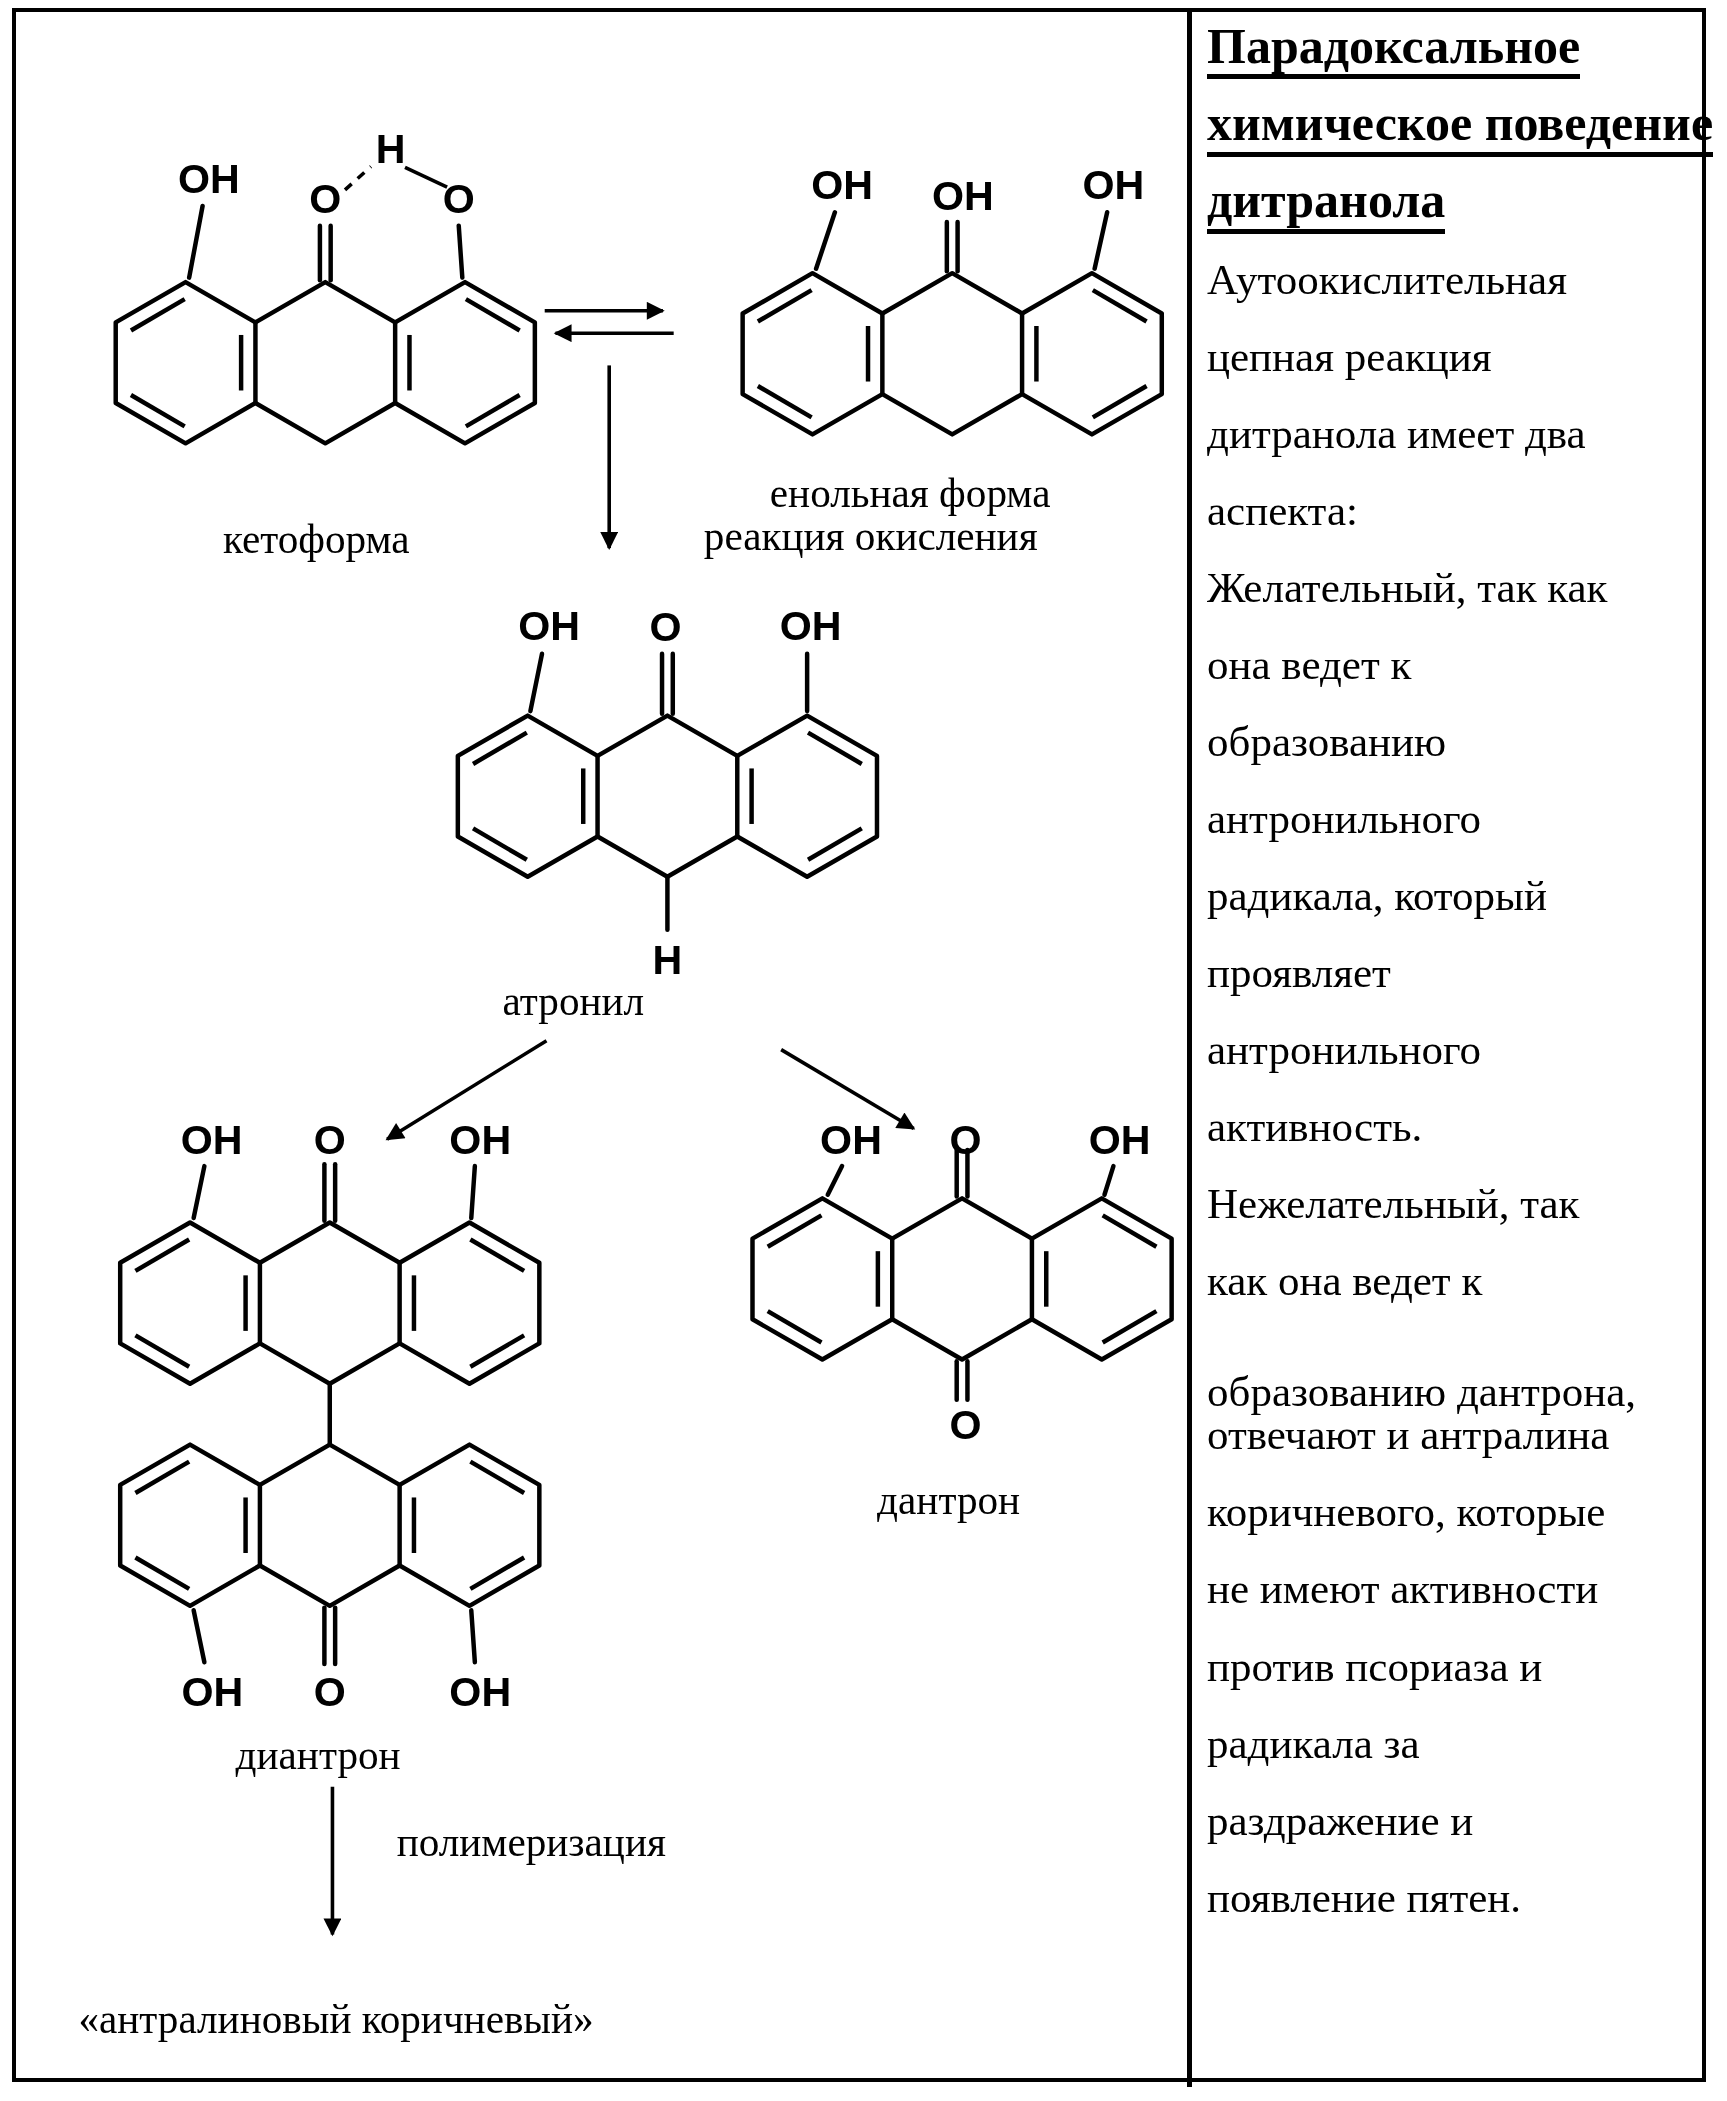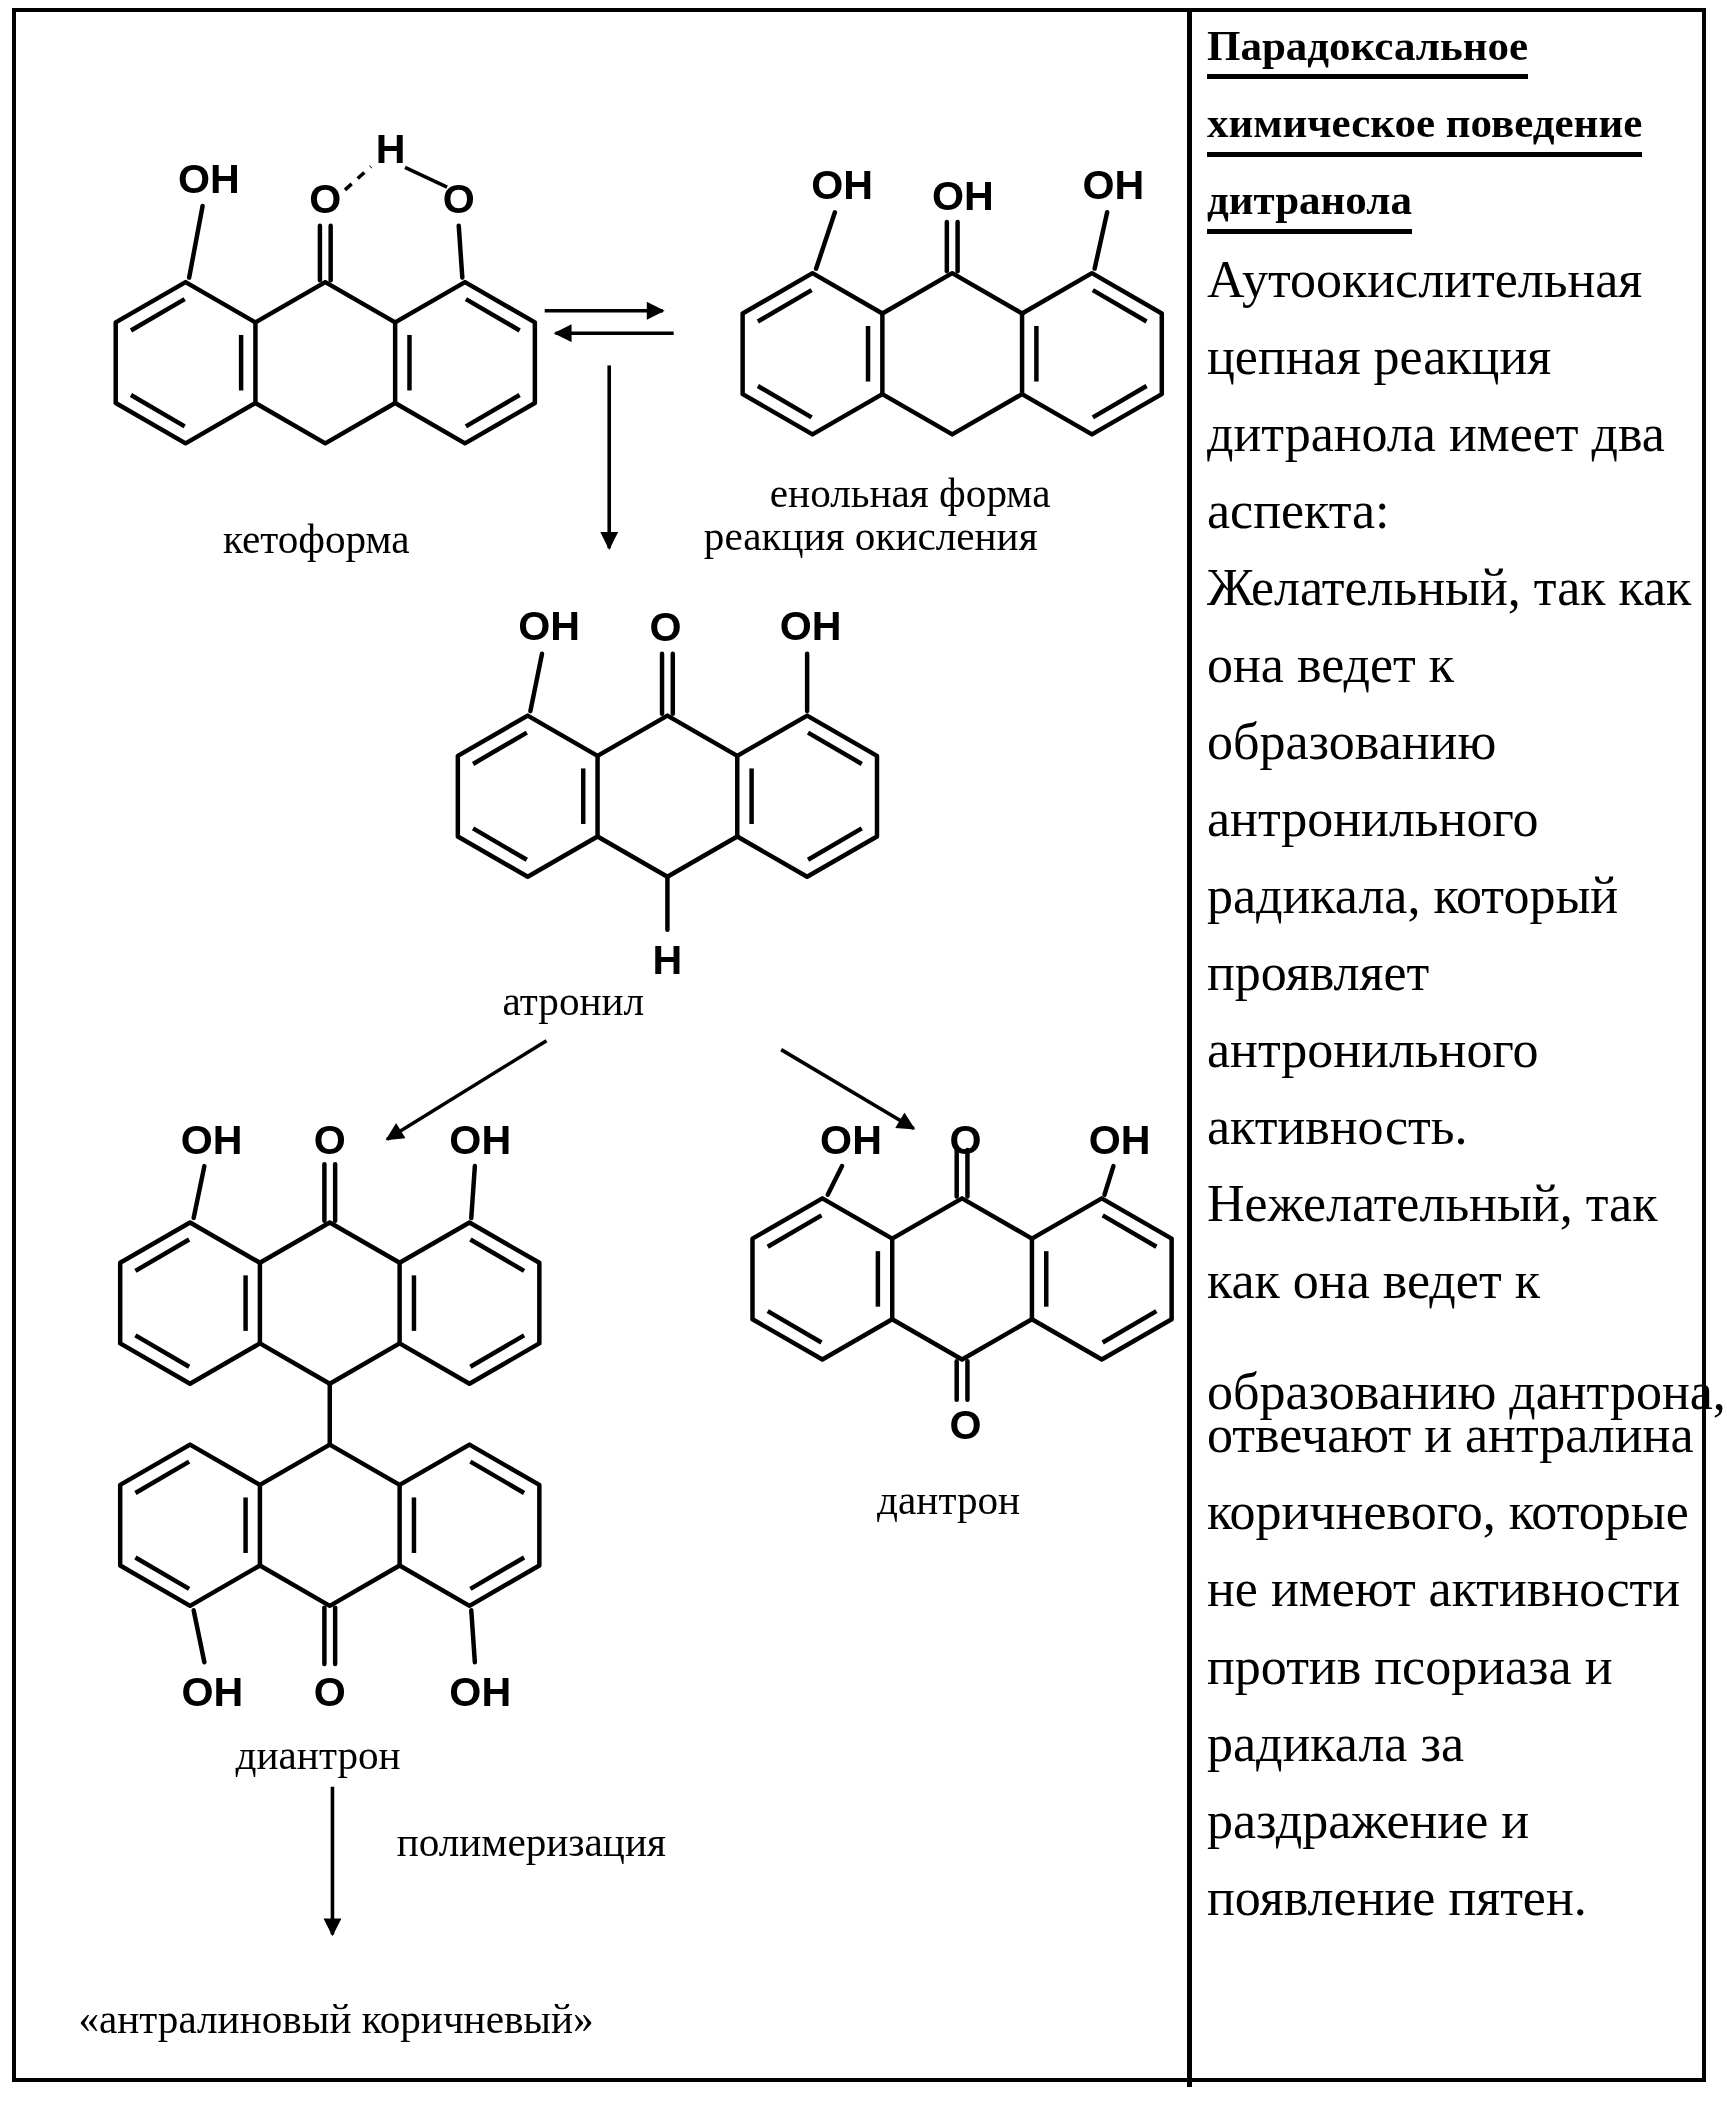--- a/index.html
+++ b/index.html
@@ -19,25 +19,25 @@
   .diagram-svg { position:absolute; left:0; top:0; }
   .bond { stroke:#000; stroke-width:5; fill:none; stroke-linecap:round; }
   .thin { stroke:#000; stroke-width:4; fill:none; }
   .atom {
     font-family:"Liberation Sans", sans-serif; font-weight:bold;
     font-size:46px; fill:#000;
   }
   .cname { font-family:"Liberation Serif", serif; font-size:46px; fill:#000; }
   .rcol { position:absolute; left:1207px; top:0; width:503px; }
   .rline {
-    position:absolute; left:0; width:503px; font-size:52px; line-height:48px;
+    position:absolute; left:0; width:503px; font-size:43px; line-height:48px;
     white-space:nowrap;
   }
   .rline b { font-weight:normal; }
-  .title-line { font-weight:bold; font-size:43px; }
+  .title-line { font-weight:bold; font-size:50px; }
   .title-line .u {
     display:inline-block; border-bottom:5.4px solid #000; padding-bottom:4.5px;
   }
 </style>
 </head>
 <body>
 
 <div class="page">
 
   <div class="frame"></div>

